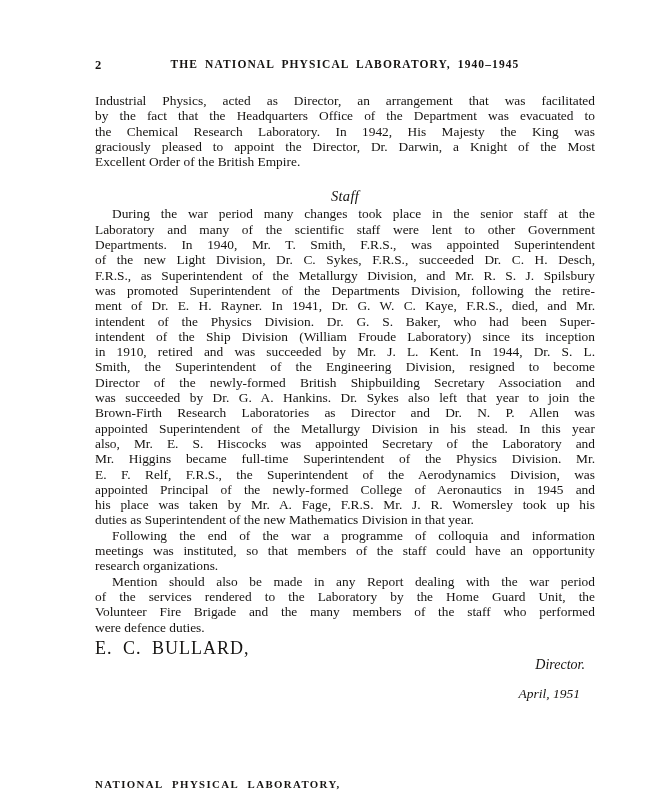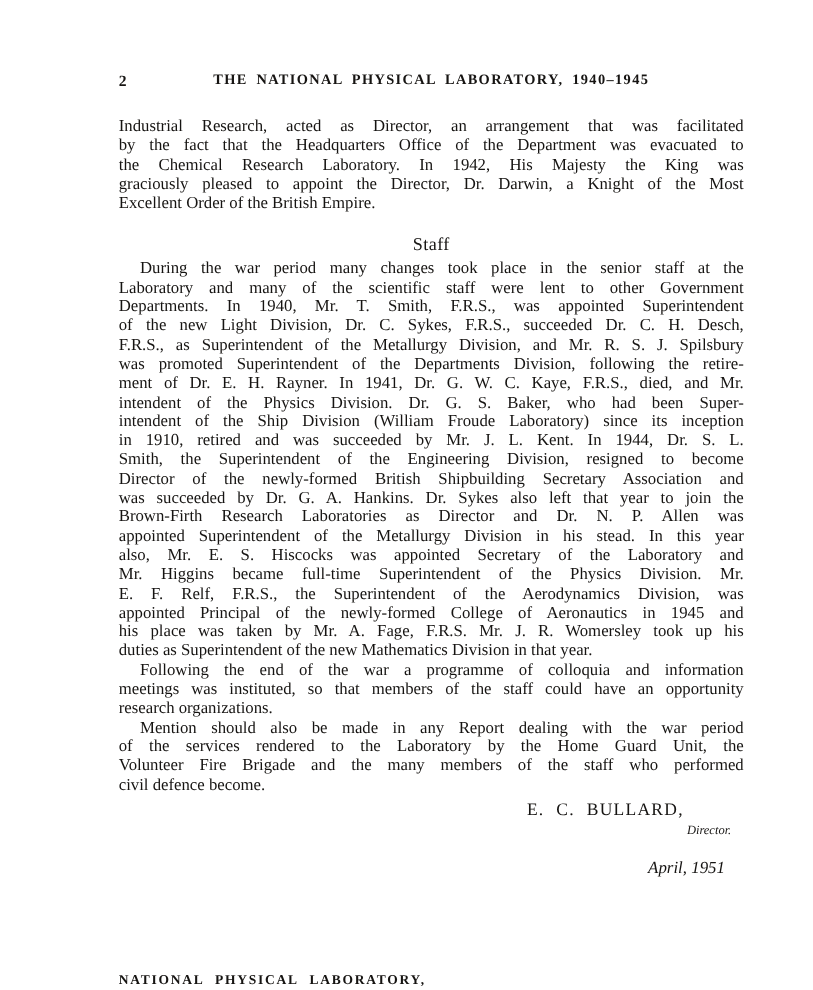--- a/index.html
+++ b/index.html
@@ -58,45 +58,45 @@
   }
   .indent-first .tline:first-child {
     text-indent: 17px;
   }
   .intro-paragraph {
     margin-top: 20px;
   }
   .section-heading {
     margin-top: 19px;
     text-align: center;
+    font-style: italic;
     font-size: 14.5px;
     line-height: 16px;
     letter-spacing: 0.3px;
   }
   .staff-paragraph {
     margin-top: 2px;
   }
   
   .signature-block {
     margin-top: 5px;
   }
   .signature-name {
-    text-align: right;
     padding-right: 48px;
-    font-size: 14px;
+    font-size: 18px;
     letter-spacing: 1px;
     word-spacing: 5px;
     line-height: 17px;
     font-family: Liberation Serif, serif;
   }
   .signature-role {
     text-align: right;
     padding-right: 10px;
     font-style: italic;
-    font-size: 10px;
+    font-size: 14px;
     line-height: 15px;
   }
   .signature-date {
     margin-top: 14px;
     text-align: right;
     padding-right: 15px;
     font-style: italic;
     font-size: 13.5px;
     line-height: 15px;
   }
@@ -125,21 +125,21 @@
 
 <div class="page">
   <div class="content">
 
     <div class="running-header">
       <span class="page-number">2</span>
       <div class="header-title">THE NATIONAL PHYSICAL LABORATORY, 1940–1945</div>
     </div>
 
     <div class="body-text intro-paragraph">
-        <div class="tline">Industrial Research, acted as Director, an arrangement that was facilitated</div>
+        <div class="tline">Industrial Physics, acted as Director, an arrangement that was facilitated</div>
         <div class="tline">by the fact that the Headquarters Office of the Department was evacuated to</div>
         <div class="tline">the Chemical Research Laboratory.  In 1942, His Majesty the King was</div>
         <div class="tline">graciously pleased to appoint the Director, Dr. Darwin, a Knight of the Most</div>
         <div class="tline tlast">Excellent Order of the British Empire.</div>
       </div>
 
     <div class="section-heading">Staff</div>
 
     <div class="body-text staff-paragraph indent-first">
         <div class="tline">During the war period many changes took place in the senior staff at the</div>
@@ -168,21 +168,21 @@
     <div class="body-text indent-first">
         <div class="tline">Following the end of the war a programme of colloquia and information</div>
         <div class="tline">meetings was instituted, so that members of the staff could have an opportunity</div>
         <div class="tline tlast">research organizations.</div>
       </div>
 
     <div class="body-text indent-first">
         <div class="tline">Mention should also be made in any Report dealing with the war period</div>
         <div class="tline">of the services rendered to the Laboratory by the Home Guard Unit, the</div>
         <div class="tline">Volunteer Fire Brigade and the many members of the staff who performed</div>
-        <div class="tline tlast">civil defence become.</div>
+        <div class="tline tlast">were defence duties.</div>
       </div>
 
     <div class="signature-block">
       <div class="signature-name">E. C. BULLARD,</div>
       <div class="signature-role">Director.</div>
       <div class="signature-date">April, 1951</div>
     </div>
 
   </div>
 

